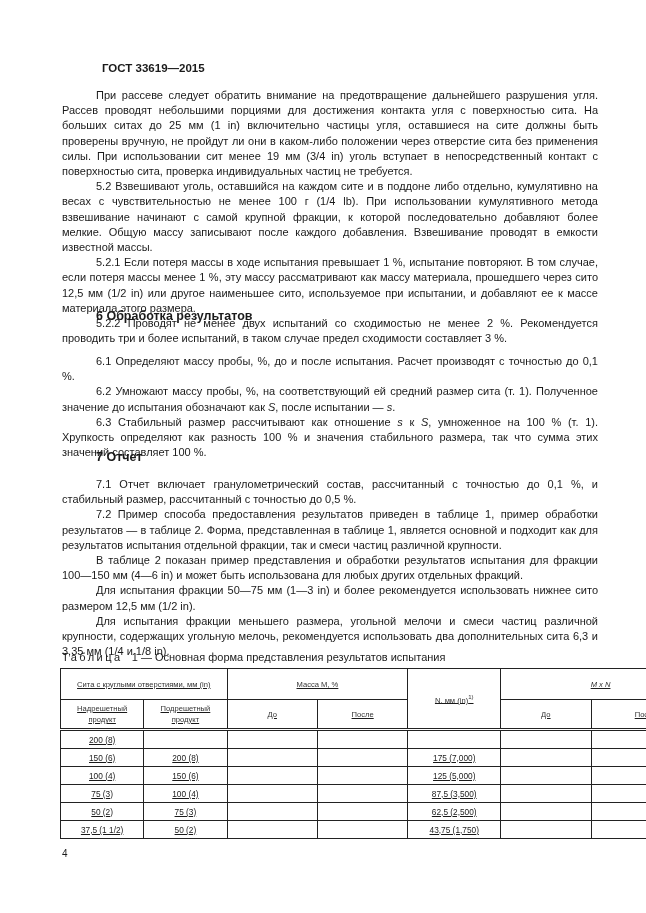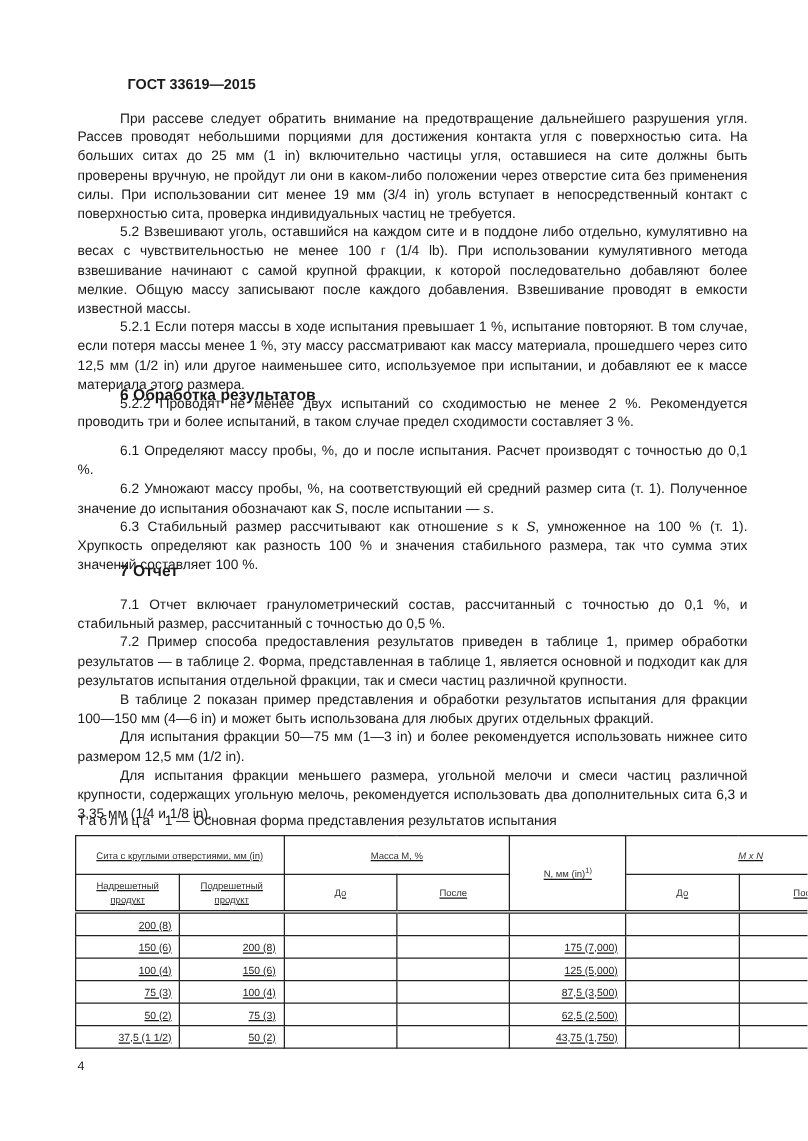--- a/index.html
+++ b/index.html
@@ -11,21 +11,21 @@
   .section-title { position: absolute; left: 96px; font-weight: bold; font-size: 12.5px; }
   .table-caption { position: absolute; left: 62px; top: 651px; font-size: 11px; }
   .table-caption .spaced { letter-spacing: 2.5px; }
   table.results { position: absolute; left: 60px; top: 668px; width: 641px; border-collapse: collapse; font-size: 8.3px; text-decoration: underline; }
   table.results td, table.results th { border: 1px solid #222; padding: 0 6px; font-weight: normal; }
   table.results th { text-align: center; color: #333; font-size: 7.6px; line-height: 11px; }
   table.results tr.h1 th { height: 30px; }
   table.results tr.h2 th { height: 28px; }
   table.results tr.h2 { border-bottom: 3px double #222; }
   table.results tr.h2 th { border-bottom: 3px double #222; }
-  table.results td { height: 17px; text-align: right; }
+  table.results td { height: 17px; text-align: center; }
   .page-number { position: absolute; left: 62px; top: 848px; font-size: 10px; }
   sup { font-size: 6px; }
   i { font-style: italic; }
 </style>
 </head>
 <body>
 
 <div class="header">ГОСТ 33619—2015</div>
 
 <div class="body-text" style="top:88px;">

